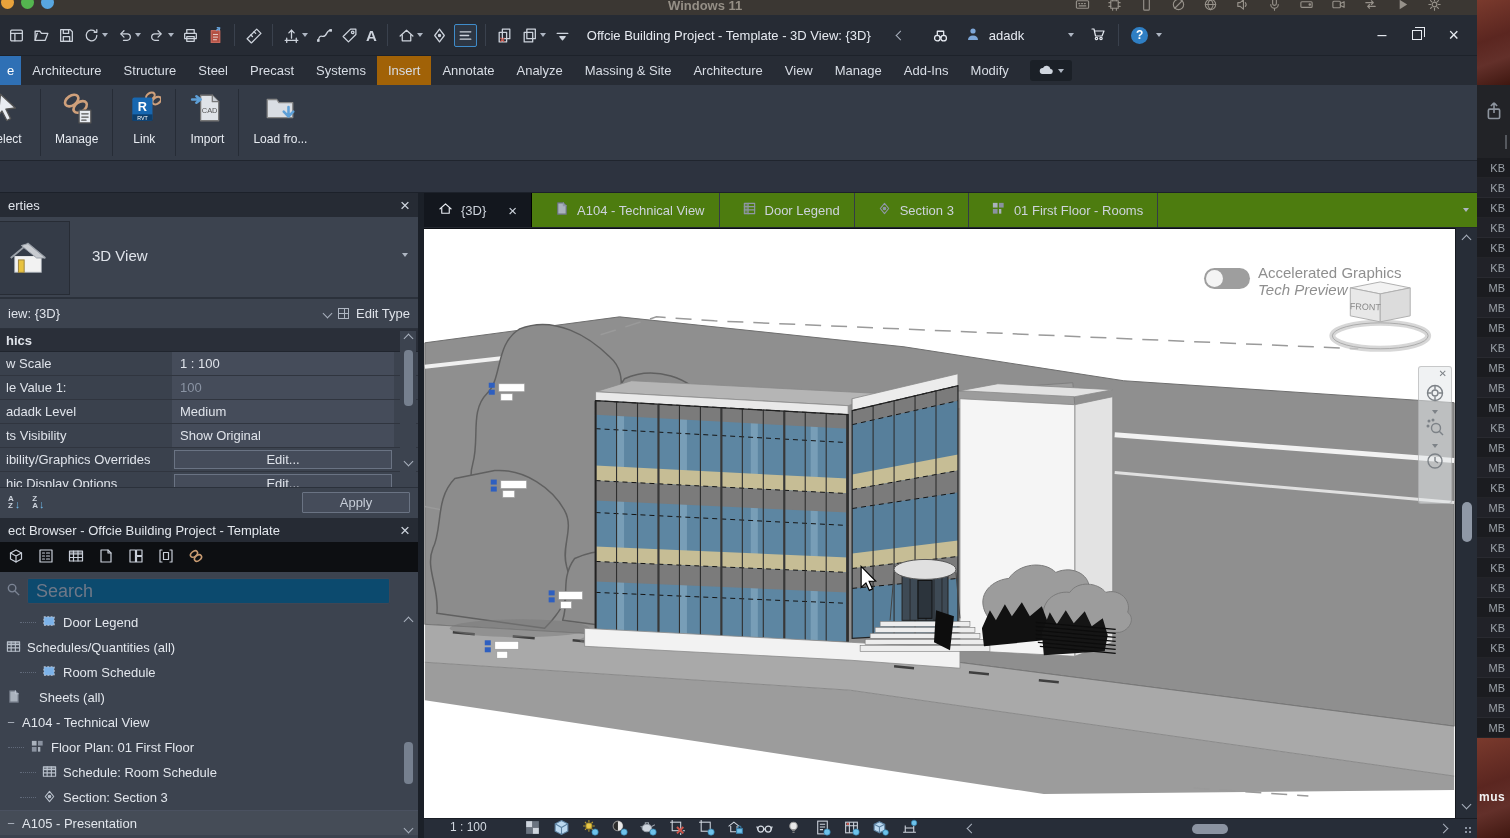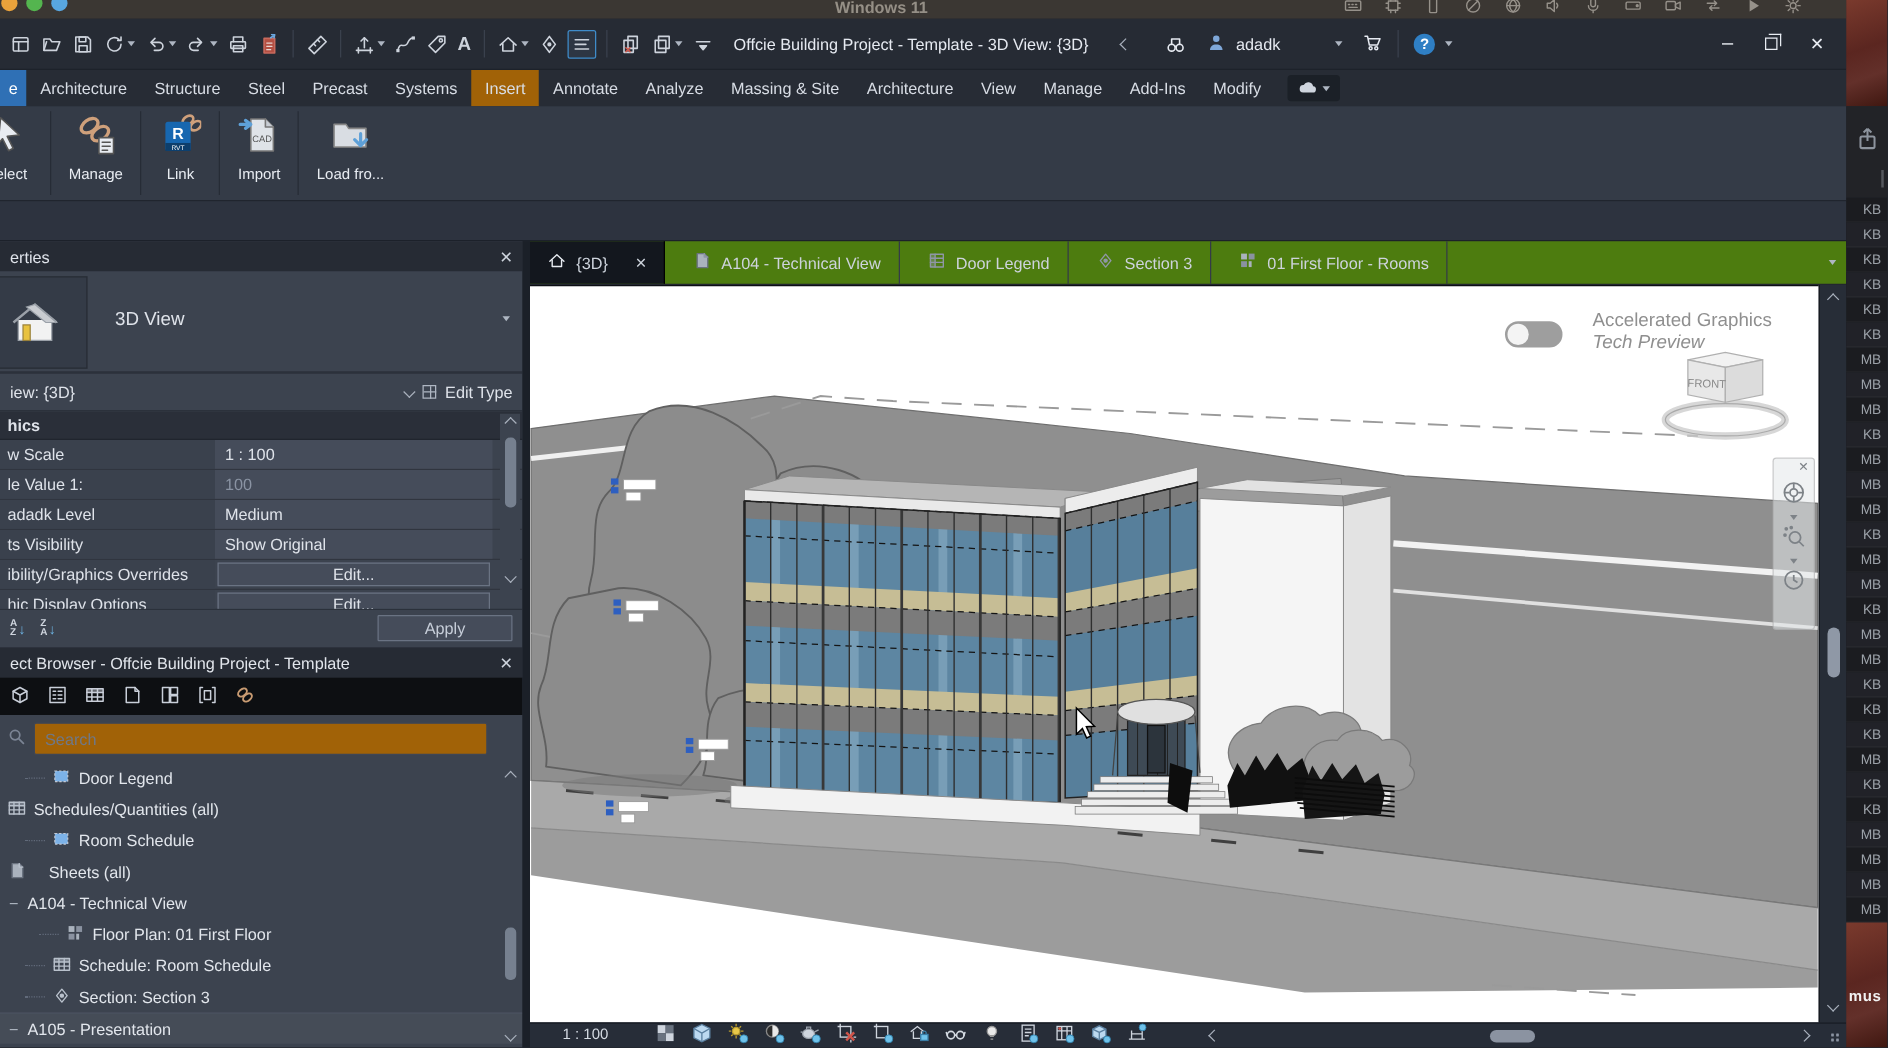--- a/index.html
+++ b/index.html
@@ -75,21 +75,21 @@
   .sort .col{display:flex;flex-direction:column;line-height:7px;}
   .sort .arr{color:#6fb7e8;font-size:11px;line-height:10px;}
   #apply-btn{margin-left:auto;width:108px;height:21px;border:1px solid #6a7383;background:#454c5a;color:#c6cdd8;display:flex;align-items:center;justify-content:center;border-radius:1px;}
 
   
   #project-browser{position:absolute;left:0;top:518px;width:418px;height:320px;background:#3c434f;color:#e2e6ec;font-size:13px;}
   #pb-toolbar{height:30px;background:#0d0f12;display:flex;align-items:center;gap:14px;padding-left:8px;color:#c9cfd9;}
   #pb-toolbar svg{width:16px;height:16px;}
   #pb-search-row{height:38px;display:flex;align-items:center;padding:0 6px;}
   #pb-mag{color:#7b8494;margin-right:6px;}
-  #pb-search{flex:1;height:26px;background:#a16207;border:1px solid #3f4654;border-radius:2px;color:#cfd5de;font-size:13px;padding:0 8px;margin-right:22px;}
+  #pb-search{flex:1;height:26px;background:#0c4a6e;border:1px solid #3f4654;border-radius:2px;color:#cfd5de;font-size:18px;padding:0 8px;margin-right:22px;}
   #pb-search::placeholder{color:#6f7888;}
   #pb-tree{position:relative;height:228px;overflow:hidden;}
   .titem{height:25px;display:flex;align-items:center;gap:6px;white-space:nowrap;}
   .titem .exp{width:10px;color:#aab2bd;text-align:center;}
   .titem .conn{width:16px;border-top:1px dotted #616a7a;}
   .titem svg{width:15px;height:15px;flex:none;}
   .titem.last{background:rgba(255,255,255,.05);border-top:1px solid #4a5160;}
   #pb-scroll{position:absolute;right:2px;top:0;width:16px;height:228px;display:flex;flex-direction:column;align-items:center;}
   #pb-thumb{width:9px;height:42px;background:#76808f;border-radius:4px;position:absolute;top:132px;}
 
@@ -100,21 +100,21 @@
   .vtab{display:flex;align-items:center;gap:8px;padding:0 14px;border-right:1px solid #343b47;}
   .vtab svg{width:15px;height:15px;}
   .vtab.active{background:#13171e;border-right:1px solid #000;}
   .vtab .tclose{margin-left:14px;font-size:15px;color:#cdd3dc;}
   .vtab.gap{border:none;width:8px;padding:0;}
   #vt-caret{margin-left:auto;align-self:center;margin-right:8px;}
 
   
   #canvas{position:absolute;left:424px;top:228px;width:1031px;height:590px;background:#fff;border-top:1px solid #0c0f14;}
   #scene{position:absolute;left:0;top:0;width:100%;height:100%;}
-  #accel{position:absolute;left:780px;top:19px;display:flex;gap:24px;align-items:center;}
+  #accel{position:absolute;left:780px;top:35px;display:flex;gap:8px;align-items:flex-start;}
   #accel-pill{width:46px;height:21px;border-radius:11px;background:#9e9e9e;position:relative;margin-top:4px;}
   #accel-knob{position:absolute;left:2px;top:2px;width:17px;height:17px;border-radius:50%;background:#f4f4f4;}
   #accel-texts{color:#8f8f8f;font-size:15px;line-height:17px;}
   #accel-sub{font-style:italic;}
   #navbar{position:absolute;left:994px;top:137px;width:34px;height:138px;background:rgba(228,231,234,.55);border:1px solid rgba(150,150,150,.45);border-radius:3px;display:flex;flex-direction:column;align-items:center;color:#7d8287;}
   #navbar .nclose{align-self:flex-end;font-size:10px;padding:1px 4px;}
   #navbar svg{width:20px;height:20px;}
   #navbar .nitem{padding:3px 0;}
 
   
@@ -600,21 +600,21 @@
             <span style="color: rgb(185, 193, 204);"><svg viewBox="0 0 16 16" fill="none" stroke="currentColor" stroke-width="1.2" stroke-linecap="round" stroke-linejoin="round">
                 <path d="M4 2h6l3 3v9H4z" fill="#aab2bd" stroke="#6b7380"></path>
                 <path d="M10 2v3h3" fill="#8a92a0"></path>
               </svg></span>
             <span>Sheets (all)</span>
           </div>
           <div class="titem" style="padding-left: 6px;">
             <span class="exp">−</span>
             <span>A104 - Technical View</span>
           </div>
-          <div class="titem" style="padding-left: 31px;">
+          <div class="titem" style="padding-left: 8px;">
             <span class="conn"></span>
             <span style="color: rgb(185, 193, 204);"><svg viewBox="0 0 16 16" fill="none" stroke="currentColor" stroke-width="1.2" stroke-linecap="round" stroke-linejoin="round">
                 <rect x="2" y="2" width="5" height="5" fill="#aab2bd" stroke="none"></rect>
                 <rect x="8.5" y="2" width="5" height="5" fill="#8a92a0" stroke="none"></rect>
                 <rect x="2" y="8.5" width="5" height="5" fill="#8a92a0" stroke="none"></rect>
                 <rect x="8.5" y="8.5" width="2.5" height="5" fill="#aab2bd" stroke="none"></rect>
               </svg></span>
             <span>Floor Plan: 01 First Floor</span>
           </div>
           <div class="titem" style="padding-left: 20px;">

